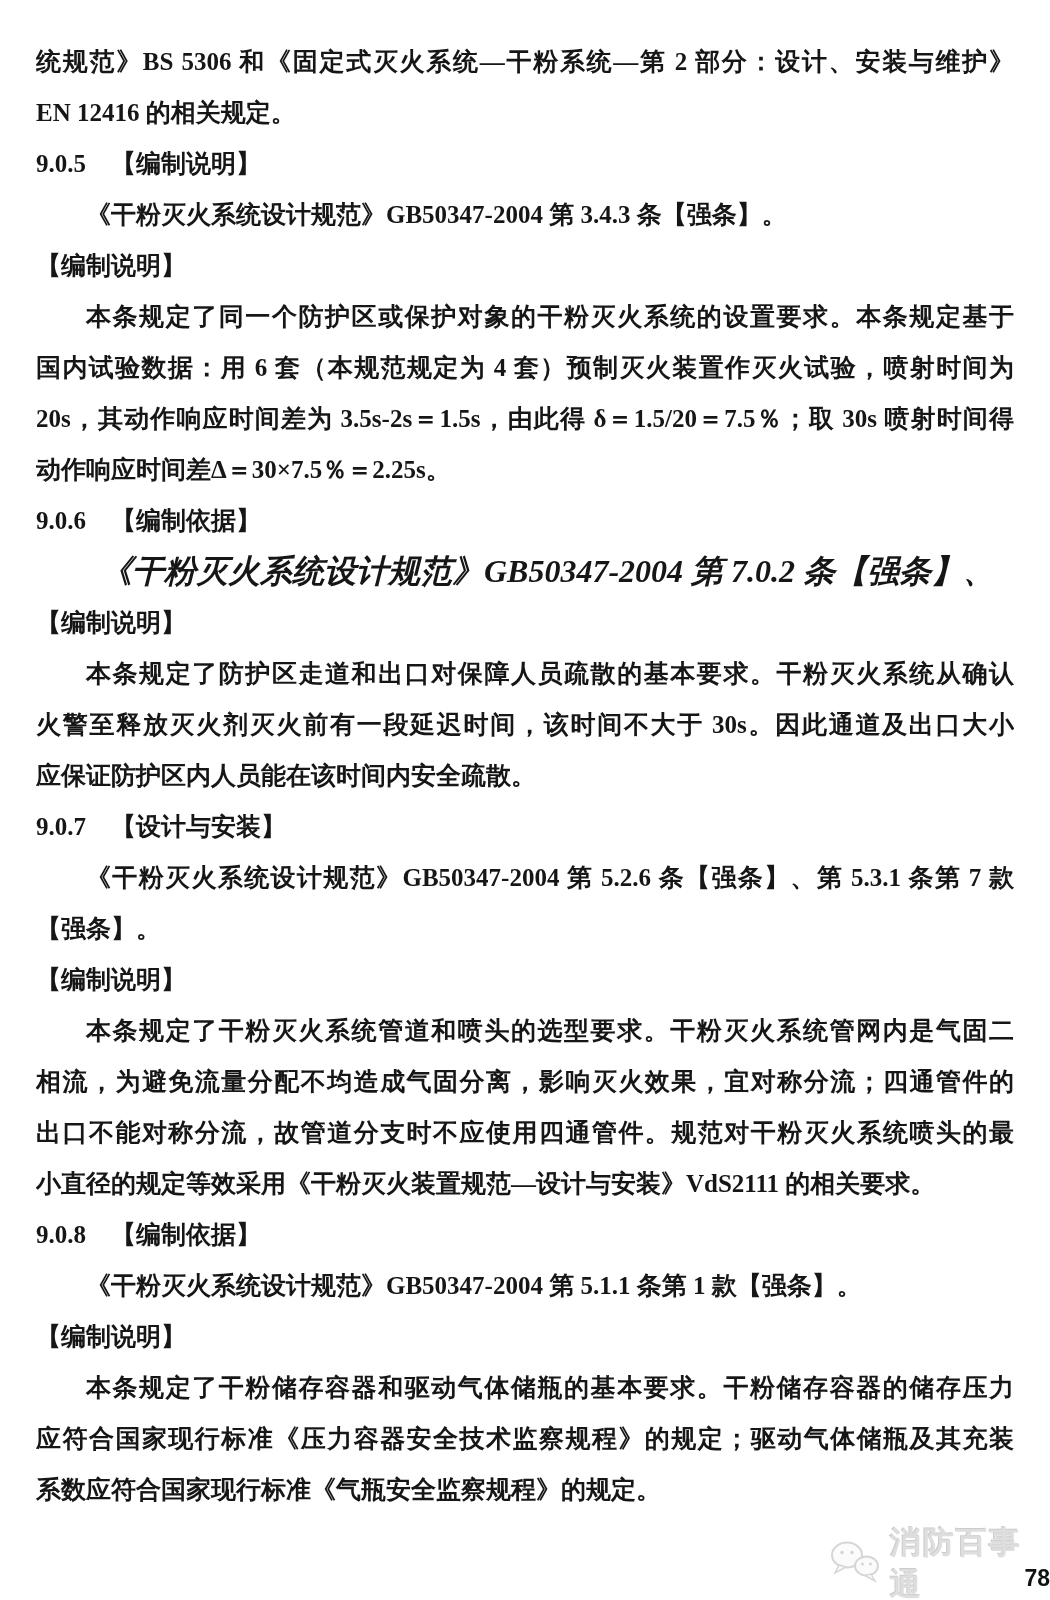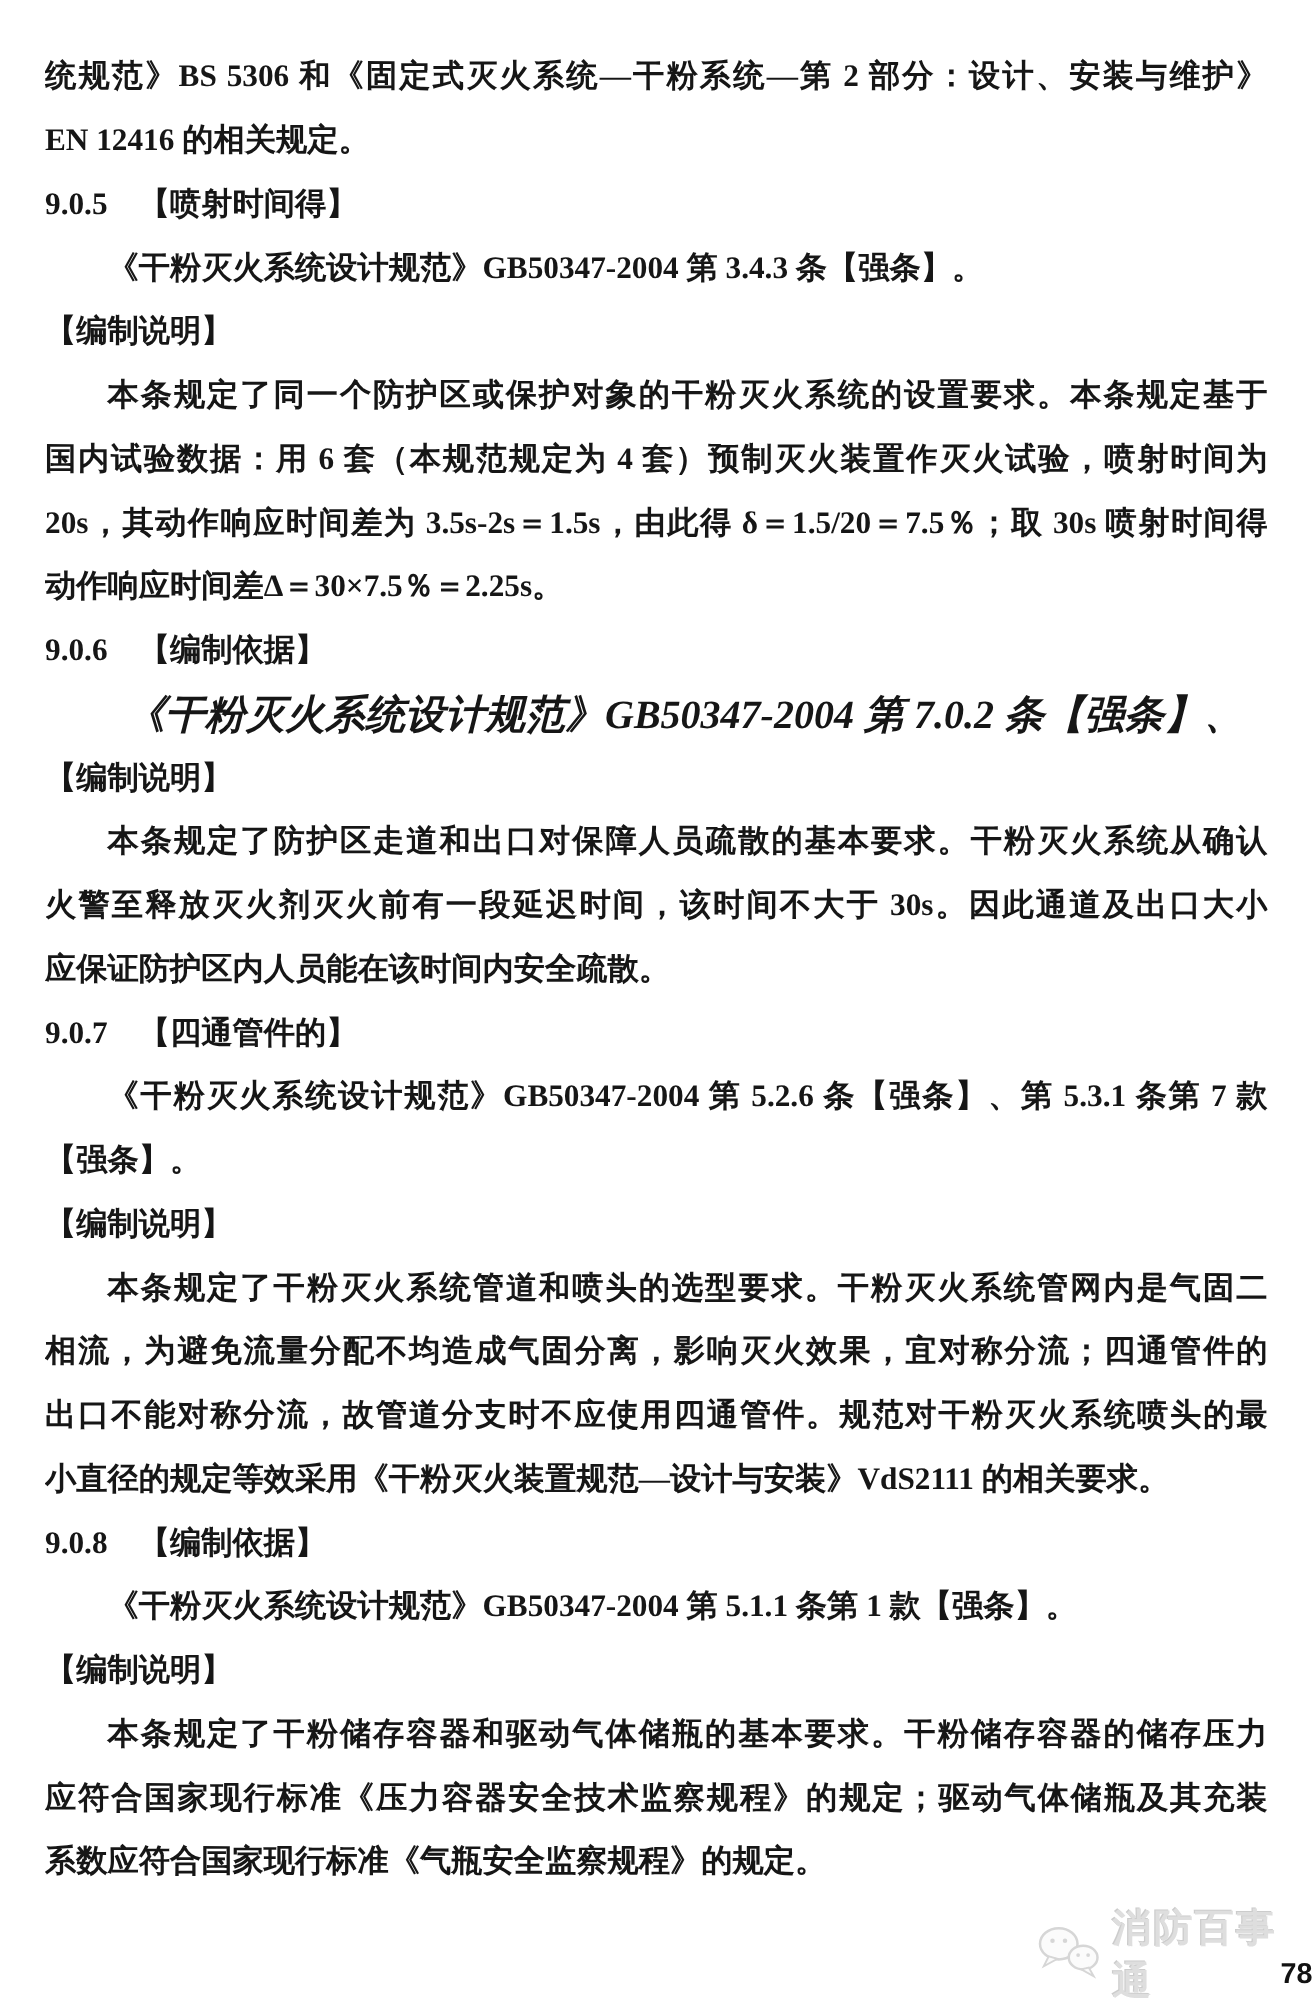--- a/index.html
+++ b/index.html
@@ -67,34 +67,34 @@
     font-weight: bold;
     color: #121212;
   }
 </style>
 </head>
 <body>
 
 <div class="page">
   <div class="line full">统规范》BS 5306 和《固定式灭火系统—干粉系统—第 2 部分：设计、安装与维护》</div>
   <div class="line">EN 12416 的相关规定。</div>
-  <div class="line">9.0.5　【喷射时间得】</div>
+  <div class="line">9.0.5　【编制说明】</div>
   <div class="line indent">《干粉灭火系统设计规范》GB50347-2004 第 3.4.3 条【强条】。</div>
   <div class="line">【编制说明】</div>
   <div class="line indent full">本条规定了同一个防护区或保护对象的干粉灭火系统的设置要求。本条规定基于</div>
   <div class="line full">国内试验数据：用 6 套（本规范规定为 4 套）预制灭火装置作灭火试验，喷射时间为</div>
   <div class="line full">20s，其动作响应时间差为 3.5s-2s＝1.5s，由此得 δ＝1.5/20＝7.5％；取 30s 喷射时间得</div>
   <div class="line">动作响应时间差Δ＝30×7.5％＝2.25s。</div>
   <div class="line">9.0.6　【编制依据】</div>
   <div class="line indent tight">《干粉灭火系统设计规范》GB50347-2004 第 7.0.2 条【强条】、第 7.0.3 条【强条】。</div>
   <div class="line">【编制说明】</div>
   <div class="line indent full">本条规定了防护区走道和出口对保障人员疏散的基本要求。干粉灭火系统从确认</div>
   <div class="line full">火警至释放灭火剂灭火前有一段延迟时间，该时间不大于 30s。因此通道及出口大小</div>
   <div class="line">应保证防护区内人员能在该时间内安全疏散。</div>
-  <div class="line">9.0.7　【四通管件的】</div>
+  <div class="line">9.0.7　【设计与安装】</div>
   <div class="line indent full">《干粉灭火系统设计规范》GB50347-2004 第 5.2.6 条【强条】、第 5.3.1 条第 7 款</div>
   <div class="line">【强条】。</div>
   <div class="line">【编制说明】</div>
   <div class="line indent full">本条规定了干粉灭火系统管道和喷头的选型要求。干粉灭火系统管网内是气固二</div>
   <div class="line full">相流，为避免流量分配不均造成气固分离，影响灭火效果，宜对称分流；四通管件的</div>
   <div class="line full">出口不能对称分流，故管道分支时不应使用四通管件。规范对干粉灭火系统喷头的最</div>
   <div class="line">小直径的规定等效采用《干粉灭火装置规范—设计与安装》VdS2111 的相关要求。</div>
   <div class="line">9.0.8　【编制依据】</div>
   <div class="line indent">《干粉灭火系统设计规范》GB50347-2004 第 5.1.1 条第 1 款【强条】。</div>
   <div class="line">【编制说明】</div>

